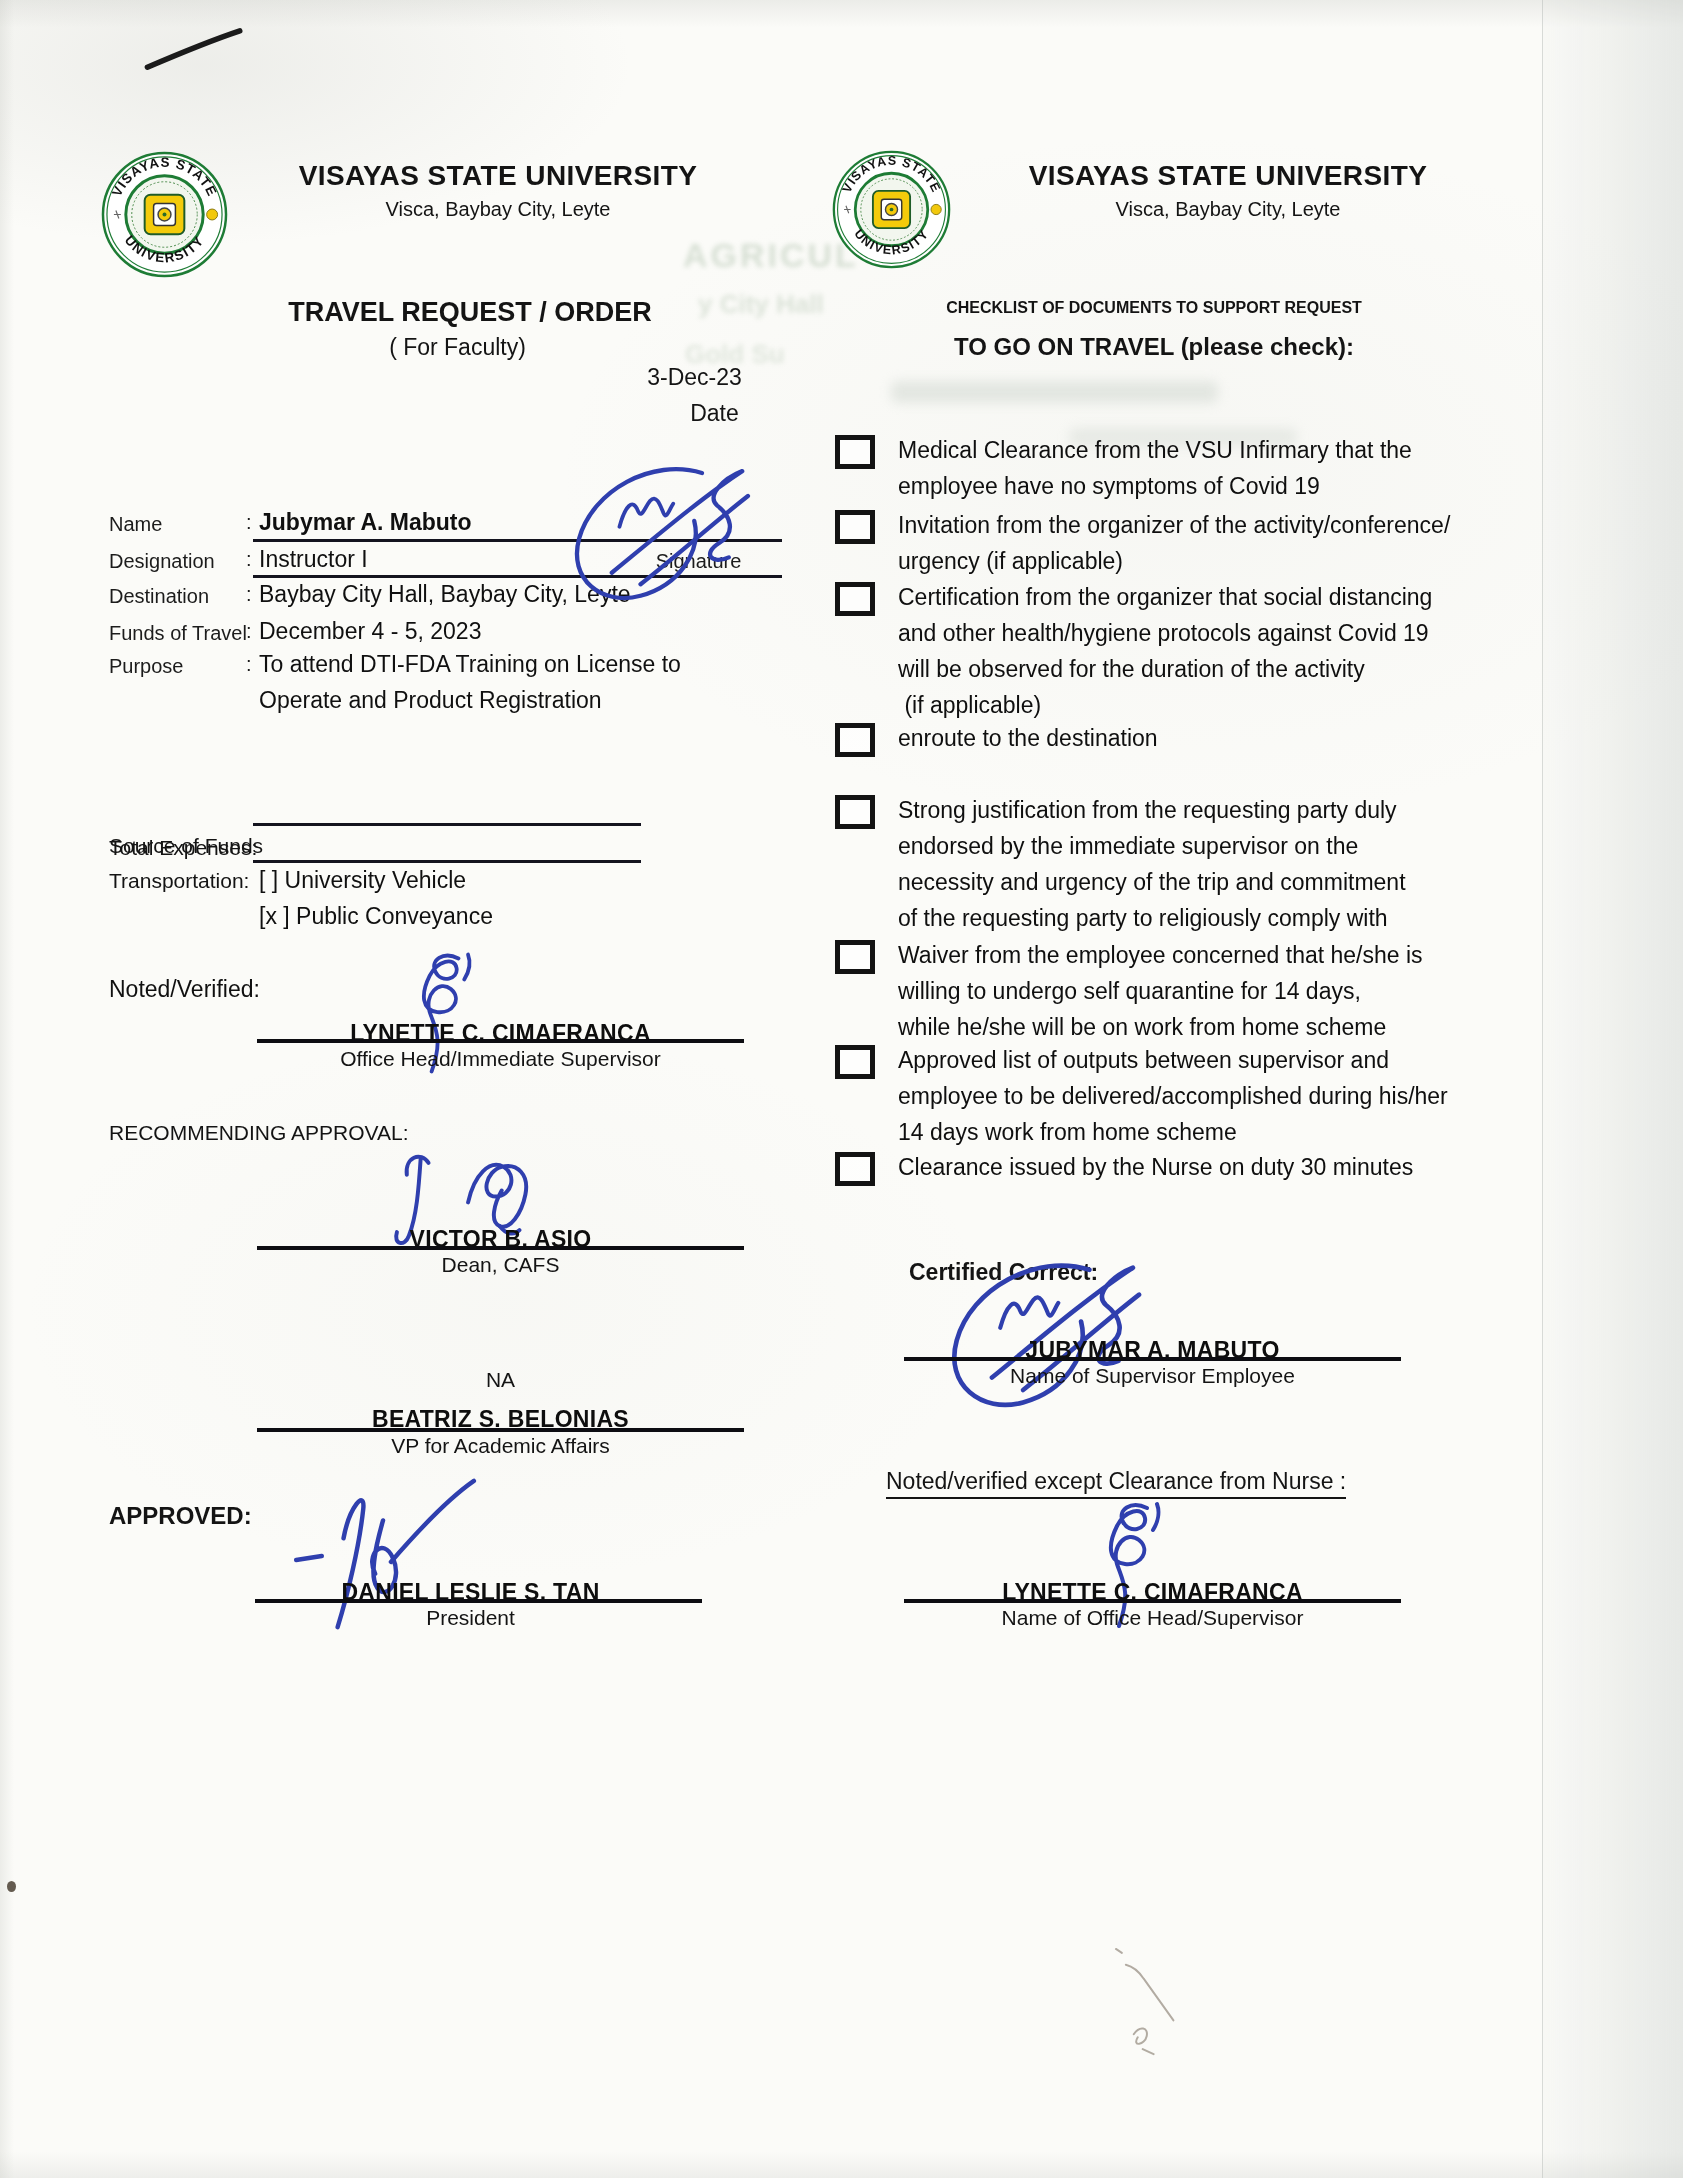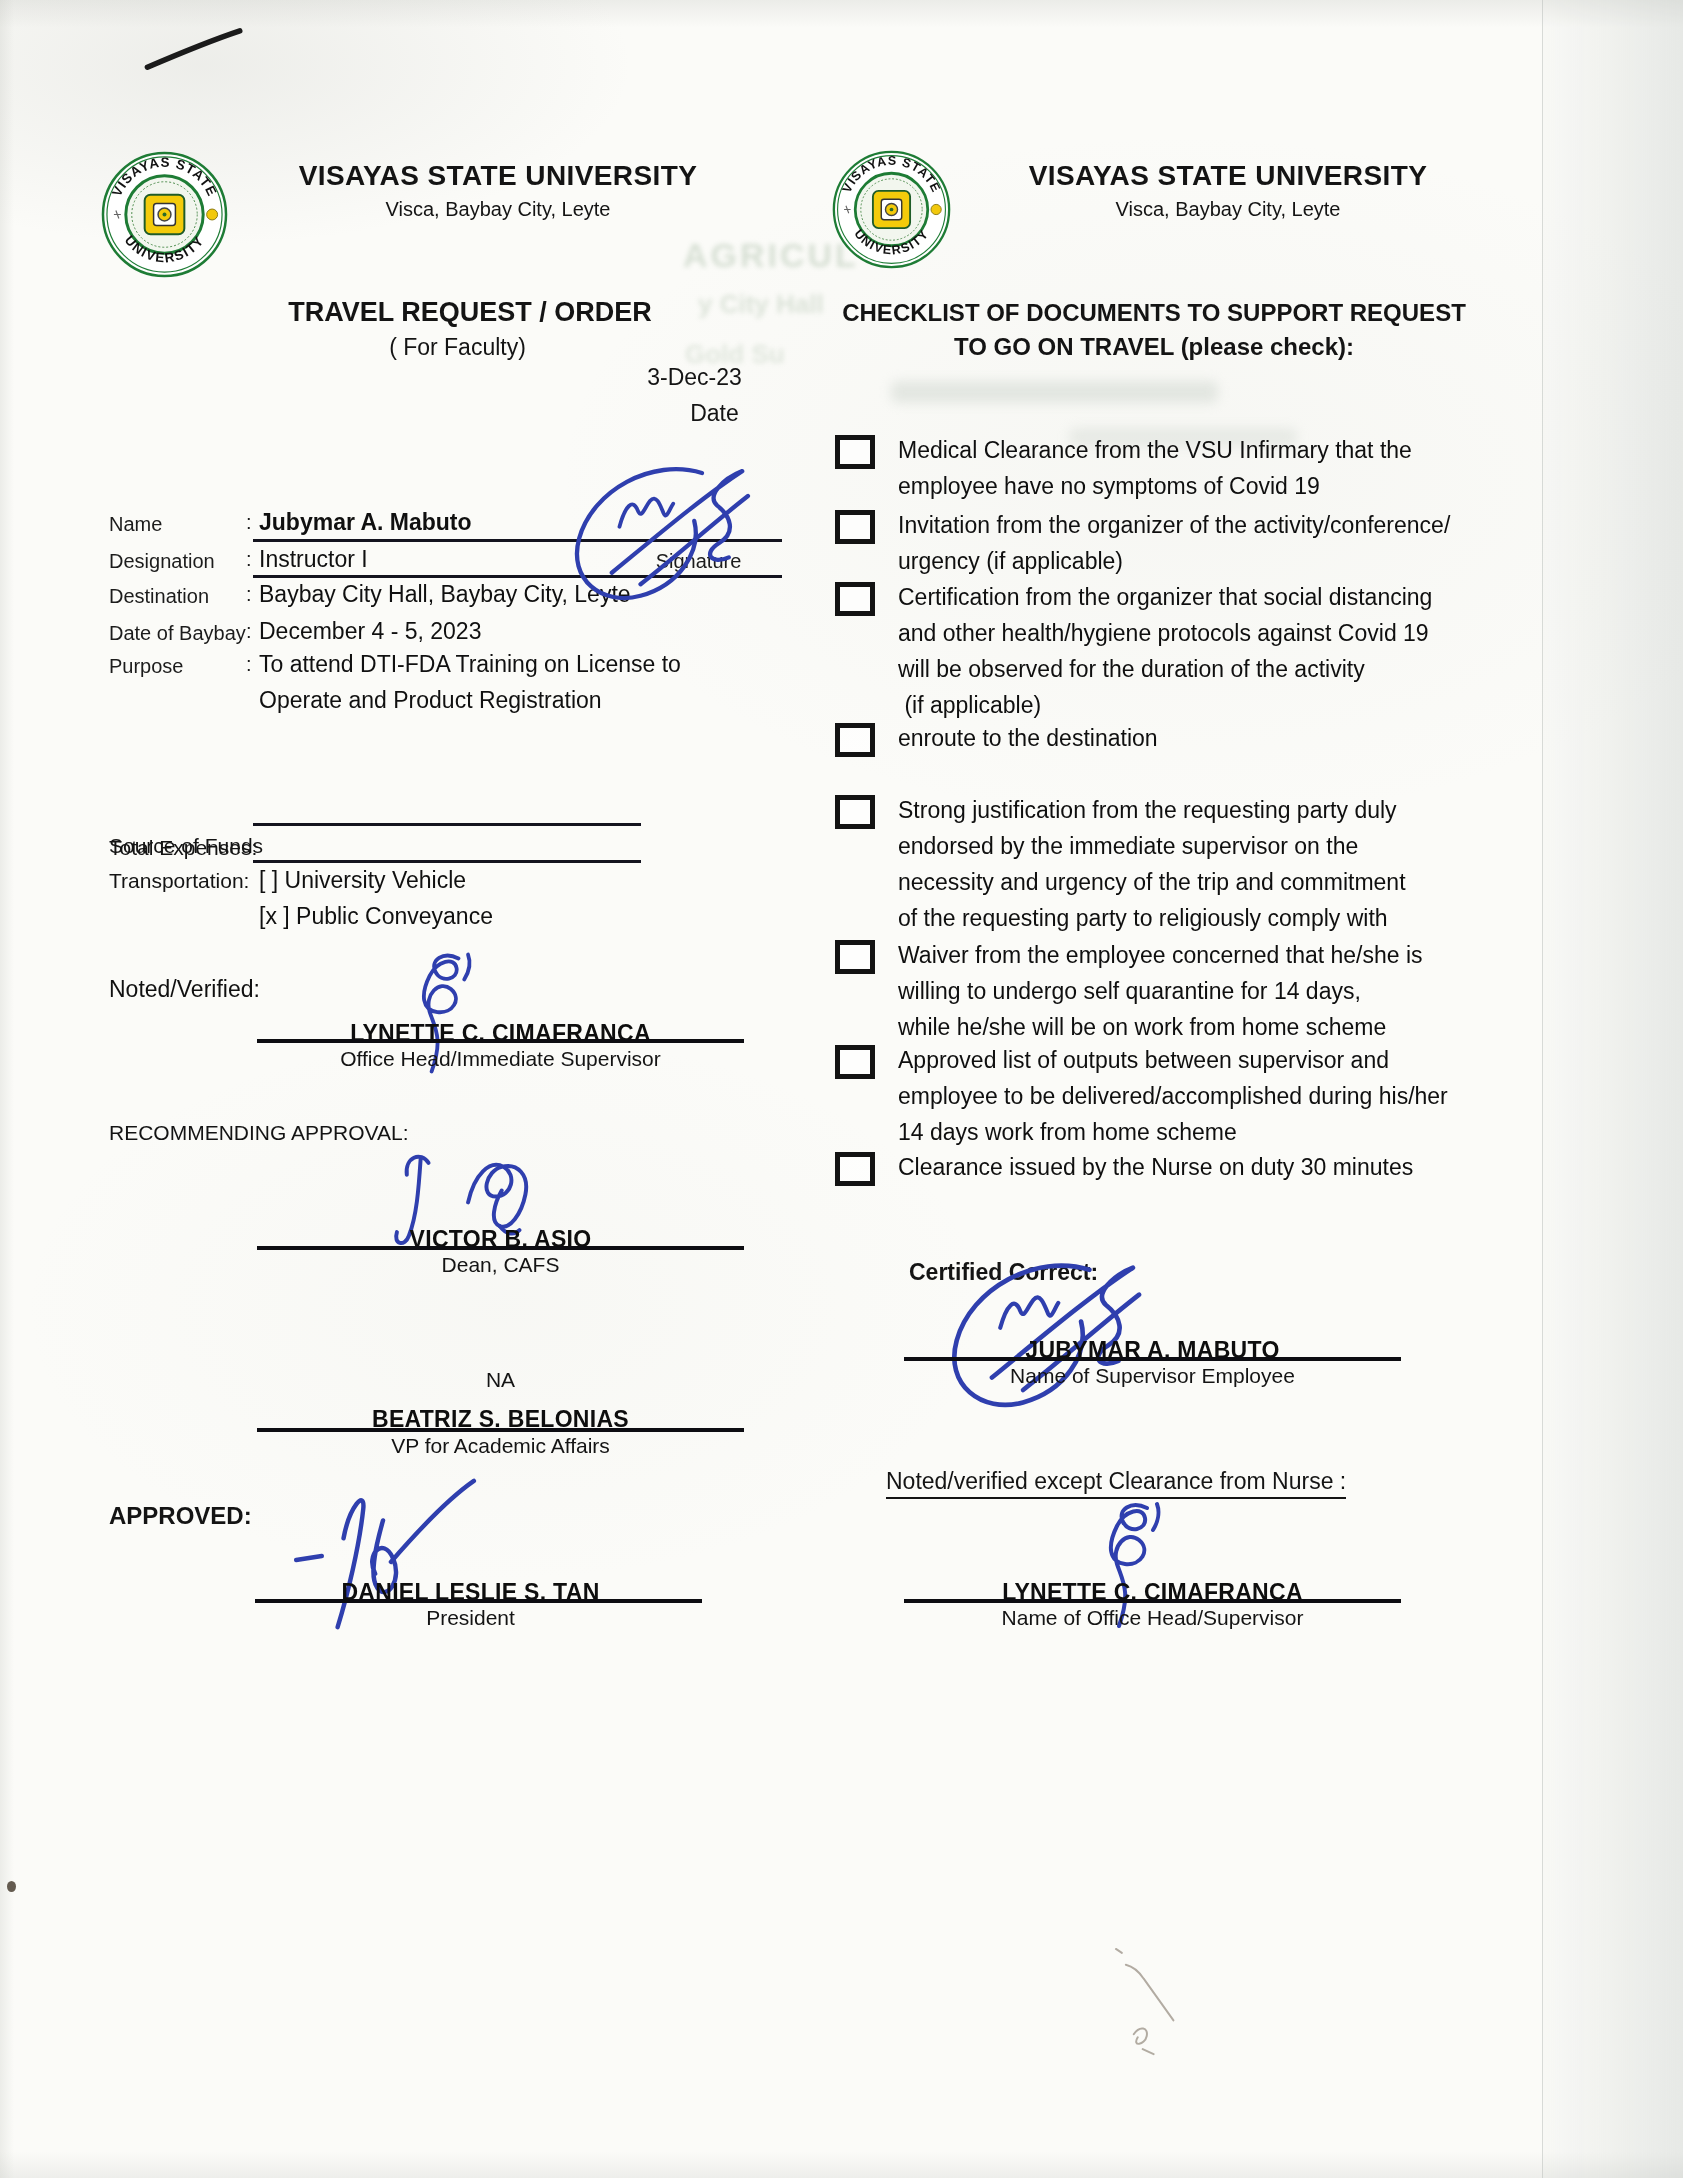--- a/index.html
+++ b/index.html
@@ -103,21 +103,21 @@
   <div class="rule" style="left:253px; top:575px; width:529px;"></div>
   <div class="abs ctr lbl" style="left:644px; top:550px; width:109px;">Signature</div>
 
   <div class="abs" style="left:109px; top:581px; width:693px; height:34px;">
     <span class="abs lbl" style="left:0; top:4px;">Destination</span>
     <span class="abs lbl" style="left:137px; top:2px;">:</span>
     <span class="abs val" style="left:150px; top:0;">Baybay City Hall, Baybay City, Leyte</span>
   </div>
 
   <div class="abs" style="left:109px; top:618px; width:693px; height:34px;">
-    <span class="abs lbl" style="left:0; top:4px;">Date of Baybay</span>
+    <span class="abs lbl" style="left:0; top:4px;">Funds of Travel</span>
     <span class="abs lbl" style="left:137px; top:2px;">:</span>
     <span class="abs val" style="left:150px; top:0;">December 4 - 5, 2023</span>
   </div>
 
   <div class="abs" style="left:109px; top:651px; width:693px; height:69px;">
     <span class="abs lbl" style="left:0; top:4px;">Purpose</span>
     <span class="abs lbl" style="left:137px; top:2px;">:</span>
     <span class="abs val" style="left:150px; top:0;">To attend DTI-FDA Training on License to</span>
     <span class="abs val" style="left:150px; top:36px;">Operate and Product Registration</span>
   </div>
@@ -198,21 +198,21 @@
       <textPath href="#sealTopB" startOffset="50%" text-anchor="middle">VISAYAS STATE</textPath>
     </text>
     <text font-size="13.5" font-weight="bold" fill="#111111" letter-spacing="1.5">
       <textPath href="#sealBotB" startOffset="50%" text-anchor="middle">UNIVERSITY</textPath>
     </text>
   </svg>
 
   <div class="abs ctr b" style="left:1027px; top:160px; width:402px; font-size:28px; letter-spacing:0.4px;">VISAYAS STATE UNIVERSITY</div>
   <div class="abs ctr" style="left:1027px; top:198px; width:402px; font-size:20px;">Visca, Baybay City, Leyte</div>
 
-  <div class="abs ctr b" style="left:842px; top:299px; width:624px; font-size:24px;">CHECKLIST OF DOCUMENTS TO SUPPORT REQUEST</div>
+  <div class="abs ctr b" style="left:842px; top:299px; width:624px; font-size:16px;">CHECKLIST OF DOCUMENTS TO SUPPORT REQUEST</div>
   <div class="abs ctr b" style="left:842px; top:333px; width:624px; font-size:24px;">TO GO ON TRAVEL (please check):</div>
 
   <div class="cl-item" style="top:432px;">
     <div class="cbx"></div>
     <div class="cl-text">
       <div class="cl-line">Medical Clearance from the VSU Infirmary that the</div>
       <div class="cl-line">employee have no symptoms of Covid 19</div>
     </div>
   </div>
 

